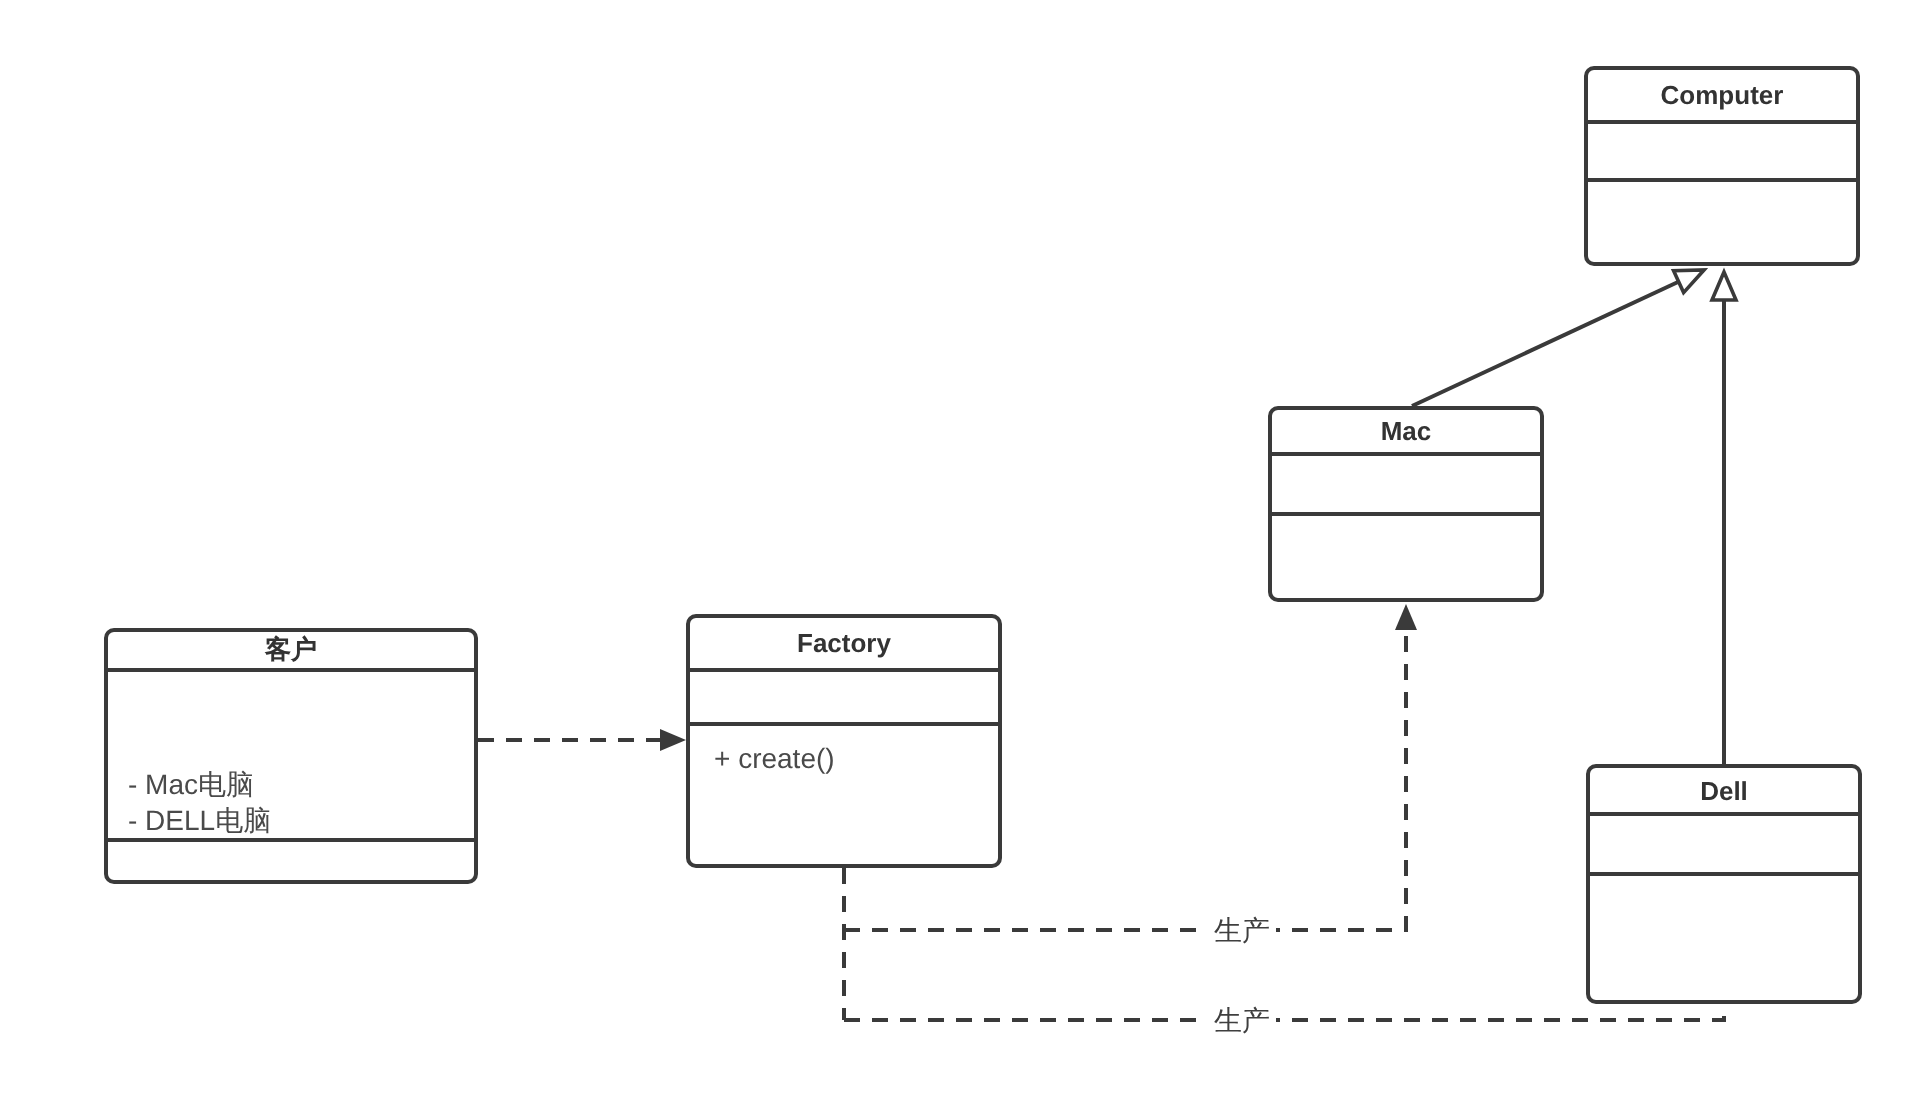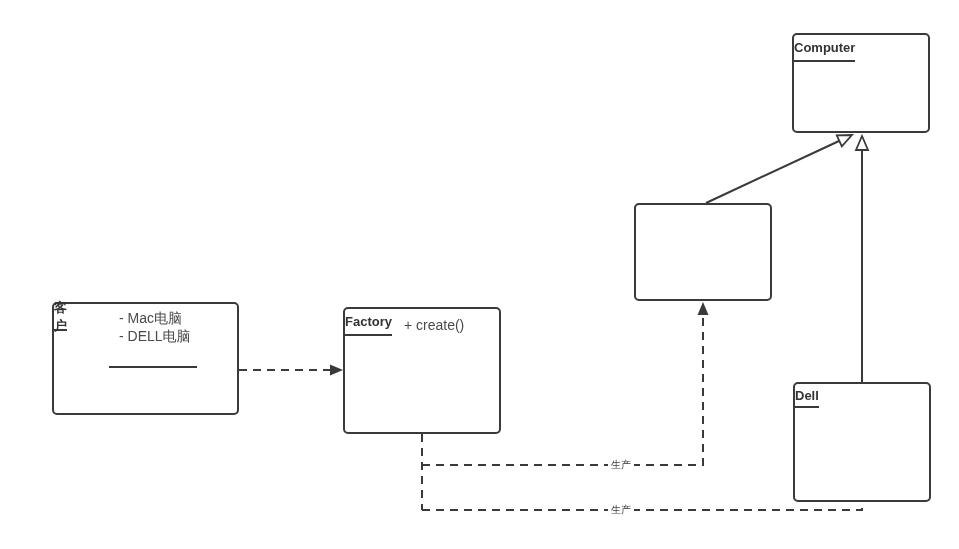--- a/index.html
+++ b/index.html
@@ -10,47 +10,47 @@
     font-family:"Liberation Sans","DejaVu Sans",sans-serif;
     overflow:hidden;
   }
   .edges-svg{position:absolute;left:0;top:0;width:959px;height:549px;}
   .uml-class{
     position:absolute;
     box-sizing:border-box;
     background:#ffffff;
     border:2px solid #3a3a3a;
     border-radius:5px;
-    display:flex;flex-direction:row;
+    display:flex;flex-direction:column;
     color:#3d3d3d;
   }
   .uml-title{
     box-sizing:border-box;
     border-bottom:2px solid #3a3a3a;
     display:flex;align-items:center;justify-content:center;
     font-weight:bold;font-size:13px;color:#333333;
   }
   .uml-section{
     box-sizing:border-box;
     border-bottom:2px solid #3a3a3a;
     font-size:14px;line-height:17.5px;color:#4a4a4a;
   }
   .uml-section.last{border-bottom:none;flex:1;}
   .member{white-space:pre;}
   .edge-label{
     position:absolute;
     transform:translate(-50%,-50%);
     background:#ffffff;
     padding:0 3px;
-    font-size:10px;color:#3f3f3f;
+    font-size:14px;color:#3f3f3f;
     line-height:14px;
     white-space:nowrap;
   }
   
-  #class-customer{left:52px;top:302px;width:187px;height:113px;gap:42px;}
+  #class-customer{left:52px;top:314px;width:187px;height:128px;gap:42px;}
   #class-customer .uml-title{height:27px;}
   #class-customer .sec-attrs{height:64px;padding:6px 6px 0 10px;}
   #class-factory{left:343px;top:307px;width:158px;height:127px;justify-content:space-between;}
   #class-factory .uml-title{height:27px;}
   #class-factory .sec-attrs{height:27px;}
   #class-factory .sec-methods{padding:8px 6px 16px 12px;}
   #class-computer{left:792px;top:33px;width:138px;height:100px;}
   #class-computer .uml-title{height:27px;}
   #class-computer .sec-attrs{height:29px;}
   #class-mac{left:634px;top:203px;width:138px;height:98px;}
@@ -116,20 +116,21 @@
     </div>
   </div>
 
   <div class="uml-class" id="class-computer">
     <div class="uml-title">Computer</div>
     <div class="uml-section sec-attrs"></div>
     <div class="uml-section last sec-methods"></div>
   </div>
 
   <div class="uml-class" id="class-mac">
+    <div class="uml-title">Mac</div>
     <div class="uml-section sec-attrs"></div>
     <div class="uml-section last sec-methods"></div>
   </div>
 
   <div class="uml-class" id="class-dell">
     <div class="uml-title">Dell</div>
     <div class="uml-section sec-attrs"></div>
     <div class="uml-section last sec-methods"></div>
   </div>
 

